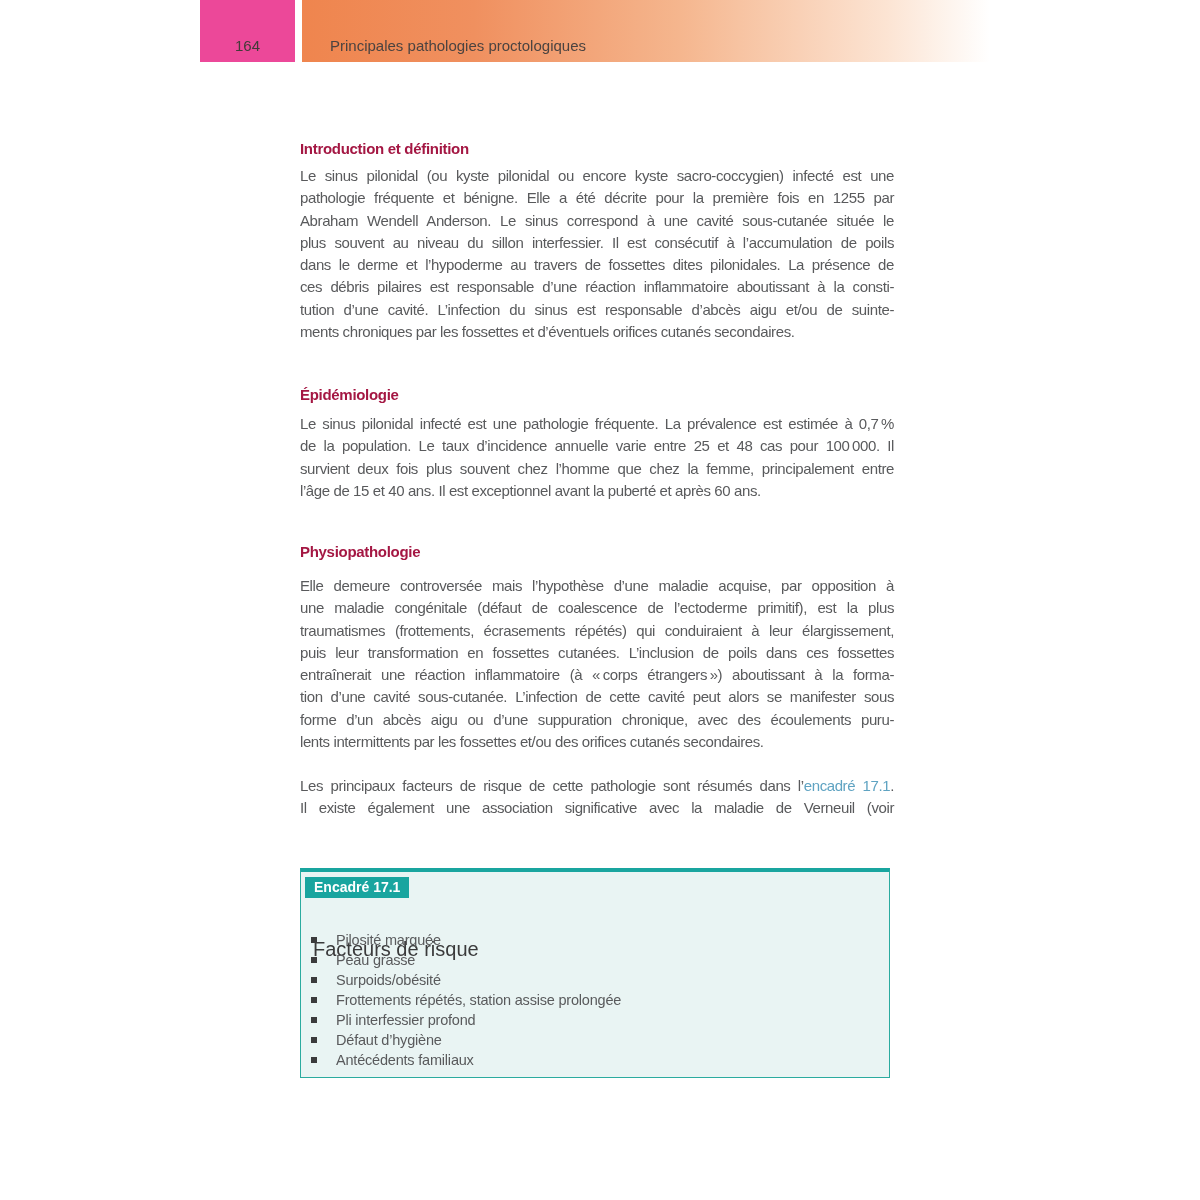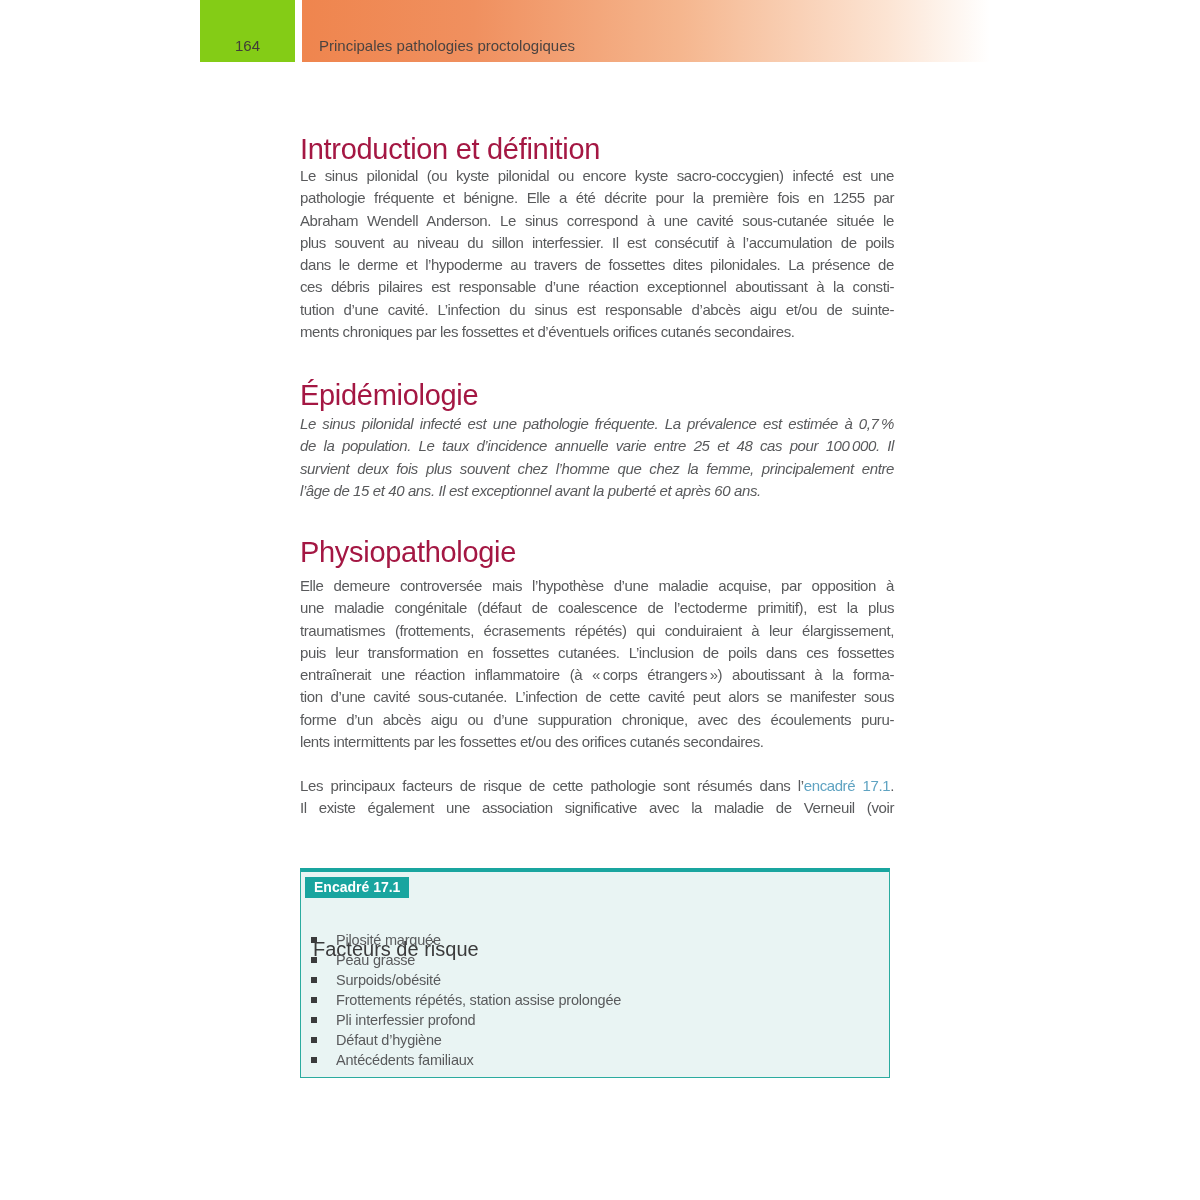--- a/index.html
+++ b/index.html
@@ -1,34 +1,34 @@
 <!DOCTYPE html>
 <html><head>
 <meta charset="utf-8">
 <style>
   html,body{margin:0;padding:0;background:#ffffff;}
   .page{position:relative;width:1200px;height:1200px;background:#ffffff;overflow:hidden;
         font-family:"Liberation Sans",sans-serif;}
 
   
-  .pagenum-box{position:absolute;left:200px;top:0;width:95px;height:62px;background:#84cc16;
+  .pagenum-box{position:absolute;left:200px;top:0;width:95px;height:62px;background:#ec4899;
                display:flex;align-items:flex-end;justify-content:center;box-sizing:border-box;
                padding-bottom:8px;font-size:15px;color:#423c38;}
   .runhead{position:absolute;left:302px;top:0;width:688px;height:62px;box-sizing:border-box;
            background:linear-gradient(90deg,#ef854e 0%,#f0905f 25%,#f5b68e 55%,#fce4d3 85%,#ffffff 100%);
-           display:flex;align-items:flex-end;padding:0 0 8px 17px;font-size:15px;color:#4b4340;}
+           display:flex;align-items:flex-end;padding:0 0 8px 28px;font-size:15px;color:#4b4340;}
 
   
-  .sect{position:absolute;left:300px;margin:0;font-size:29px;line-height:28px;font-weight:normal;
+  .sect{position:absolute;left:300px;margin:0;font-size:15px;line-height:28px;font-weight:bold;
         color:#a41743;letter-spacing:-0.3px;text-align:right;}
   #h1{top:135px;} #h2{top:381px;} #h3{top:538px;}
 
   .para{position:absolute;left:300px;width:594px;font-size:15px;line-height:22.3px;
         color:#595a5c;letter-spacing:-0.4px;}
-  #p1{top:165px;} #p2{top:413px;font-style:italic;} #p3{top:575px;} #p4{top:775px;}
+  #p1{top:165px;} #p2{top:413px;} #p3{top:575px;} #p4{top:775px;}
   .ln{white-space:nowrap;height:22.3px;text-align:justify;text-align-last:justify;}
   .ln.end{text-align-last:left;}
   .xref{color:#5fa3c2;cursor:pointer;}
 
   
   .encadre{position:absolute;left:300px;top:868px;width:590px;height:210px;box-sizing:border-box;
            background:#e9f4f3;border:1.5px solid #2bab9f;border-top:4px solid #19a59f;}
   .enc-label{position:absolute;left:4px;top:5px;background:#19a59f;color:#ffffff;
              font-size:14px;font-weight:bold;padding:2px 9px 3px;}
   .enc-title{position:absolute;left:12px;top:30px;font-size:20px;color:#3a3a3b;margin-top:36px;}
@@ -48,21 +48,21 @@
     <span>Principales pathologies proctologiques</span>
   </div>
 
   <h2 class="sect" id="h1">Introduction et définition</h2>
   <div class="para" id="p1">
     <div class="ln">Le sinus pilonidal (ou kyste pilonidal ou encore kyste sacro-coccygien) infecté est une</div>
     <div class="ln">pathologie fréquente et bénigne. Elle a été décrite pour la première fois en 1255 par</div>
     <div class="ln">Abraham Wendell Anderson. Le sinus correspond à une cavité sous-cutanée située le</div>
     <div class="ln">plus souvent au niveau du sillon interfessier. Il est consécutif à l’accumulation de poils</div>
     <div class="ln">dans le derme et l’hypoderme au travers de fossettes dites pilonidales. La présence de</div>
-    <div class="ln">ces débris pilaires est responsable d’une réaction exceptionnel aboutissant à la consti-</div>
+    <div class="ln">ces débris pilaires est responsable d’une réaction inflammatoire aboutissant à la consti-</div>
     <div class="ln">tution d’une cavité. L’infection du sinus est responsable d’abcès aigu et/ou de suinte-</div>
     <div class="ln end">ments chroniques par les fossettes et d’éventuels orifices cutanés secondaires.</div>
   </div>
 
   <h2 class="sect" id="h2">Épidémiologie</h2>
   <div class="para" id="p2">
     <div class="ln">Le sinus pilonidal infecté est une pathologie fréquente. La prévalence est estimée à 0,7 %</div>
     <div class="ln">de la population. Le taux d’incidence annuelle varie entre 25 et 48 cas pour 100 000. Il</div>
     <div class="ln">survient deux fois plus souvent chez l’homme que chez la femme, principalement entre</div>
     <div class="ln end">l’âge de 15 et 40 ans. Il est exceptionnel avant la puberté et après 60 ans.</div>

